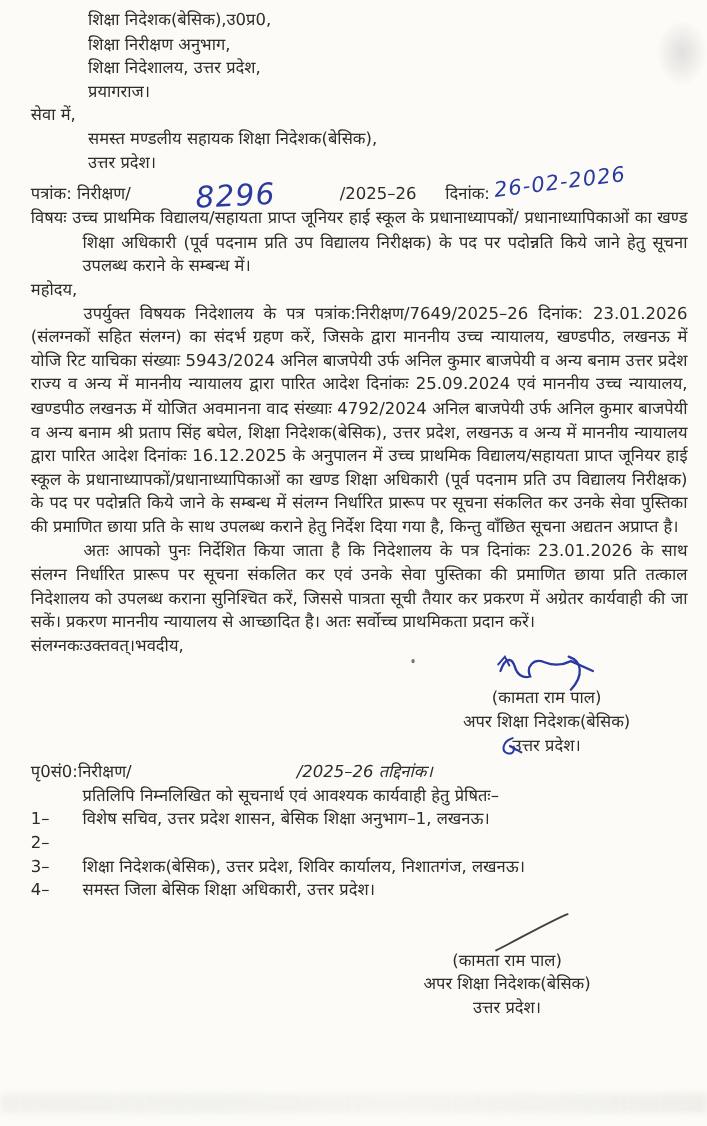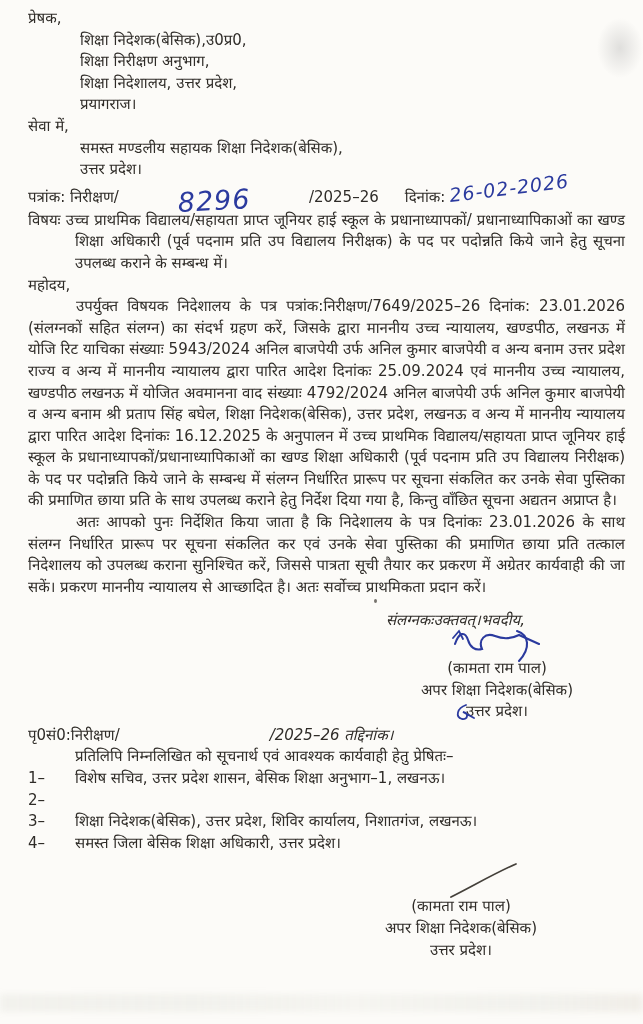--- a/index.html
+++ b/index.html
@@ -32,21 +32,21 @@
   }
   .hw-date{
     display:inline-block;font-size:19px;line-height:16px;
     transform:rotate(-7deg) translateY(-6px);transform-origin:left bottom;
     margin-left:6px;white-space:nowrap;
   }
   .ref-date-label{margin-left:26px;}
   
   .subject{padding-left:47px;text-indent:-47px;text-align:justify;margin-top:1px;}
   .para{margin:0;text-indent:48px;text-align:justify;}
-  .enc-row{display:flex;justify-content:flex-end;margin-top:12px;font-style:italic;}
+  .enc-row{display:flex;justify-content:flex-start;margin-top:0;}
   .closing{margin-right:100px;}
   
   .sig-block{
     display:flex;flex-direction:column;align-items:center;
     width:max-content;margin:-4px 52px 0 auto;text-align:center;position:relative;
   }
   .sig-scribble{margin-bottom:-14px;z-index:2;align-self:center;margin-left:18px;}
   .sig-name{position:relative;z-index:1;}
   .ink-flick{position:absolute;left:-12px;bottom:0px;}
   .sig-place{position:relative;}
@@ -65,21 +65,20 @@
     position:absolute;left:0;bottom:12px;width:643px;height:18px;
     background:linear-gradient(to right,rgba(160,165,150,.10),rgba(190,195,180,.16) 30%,rgba(170,175,160,.08) 55%,rgba(185,190,175,.15) 85%,rgba(200,190,170,.20));
     filter:blur(3px);pointer-events:none;
   }
 </style>
 </head>
 <body>
 
 <div class="page">
 
-  <div class="row">प्रेषक,</div>
   <div class="indent1">
     <div class="row">शिक्षा निदेशक(बेसिक),उ0प्र0,</div>
     <div class="row">शिक्षा निरीक्षण अनुभाग,</div>
     <div class="row">शिक्षा निदेशालय, उत्तर प्रदेश,</div>
     <div class="row">प्रयागराज।</div>
   </div>
 
   <div class="row">सेवा में,</div>
   <div class="indent1">
     <div class="row">समस्त मण्डलीय सहायक शिक्षा निदेशक(बेसिक),</div>

